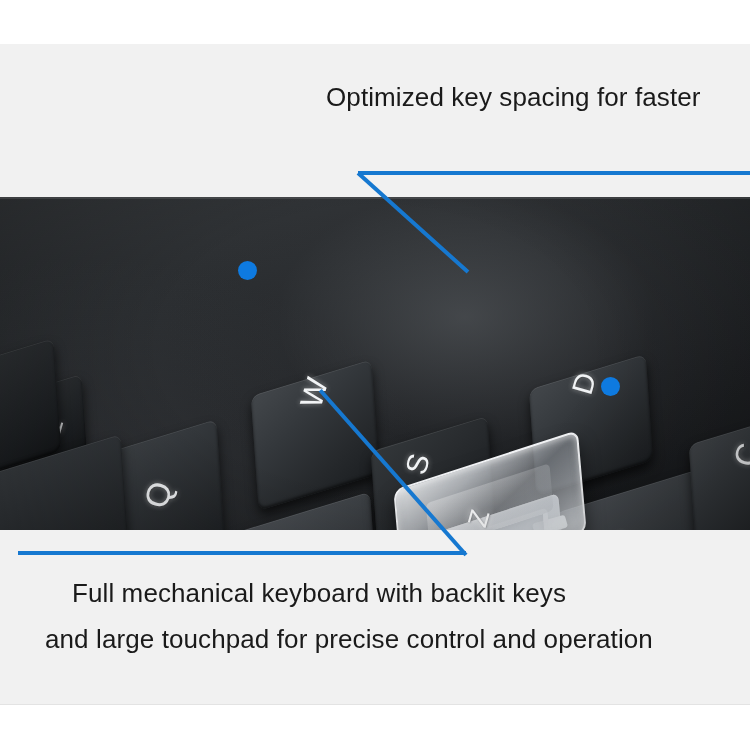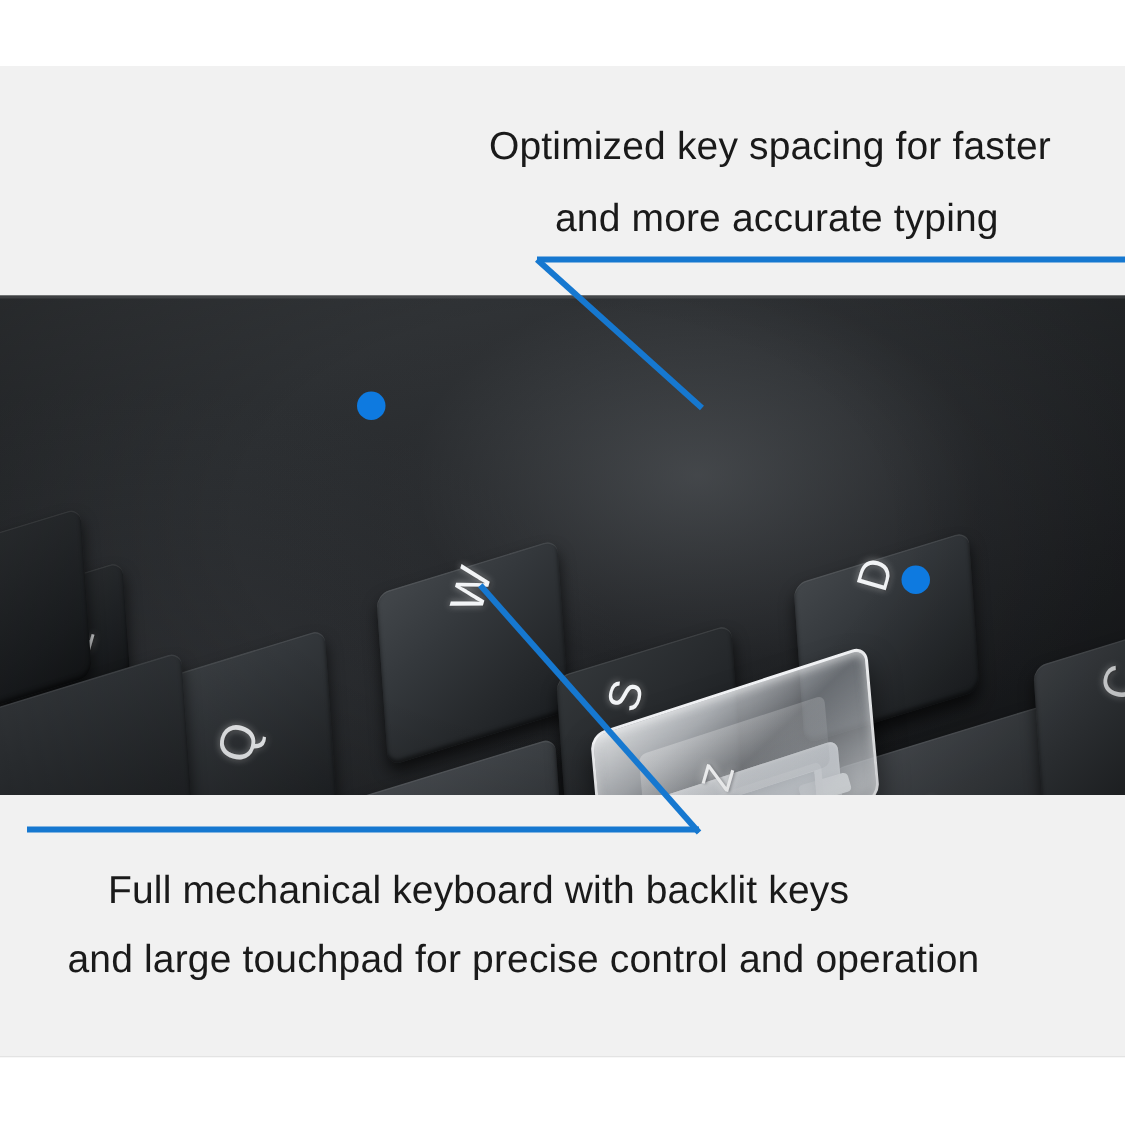--- a/index.html
+++ b/index.html
@@ -264,21 +264,20 @@
 
     <div class="photo-vignette"></div>
     <div class="photo-topline"></div>
   </div>
 
   <div class="cl-line" style="left:358px; top:171px; width:392px; height:4px;"></div>
   <div class="cl-line" style="left:358px; top:171px; width:148px; height:4px; transform:rotate(42deg);"></div>
   <div class="cl-dot" style="left:238px; top:261px;"></div>
 
   <div class="cap" style="left:326px; top:82px;">Optimized key spacing for faster</div>
-  <div class="cap" style="left:370px; top:130px;">and more accurate typing</div>
 
   <div class="cl-line" style="left:18px; top:551px; width:448px; height:4px;"></div>
   <div class="cl-line" style="left:466px; top:553px; width:220px; height:4px; transform:rotate(-131.5deg);"></div>
   <div class="cl-dot" style="left:601px; top:377px;"></div>
 
   <div class="cap" style="left:45px; top:624px;">and large touchpad for precise control and operation</div>
   <div class="cap" style="left:72px; top:578px;">Full mechanical keyboard with backlit keys</div>
 
 </div>
 

